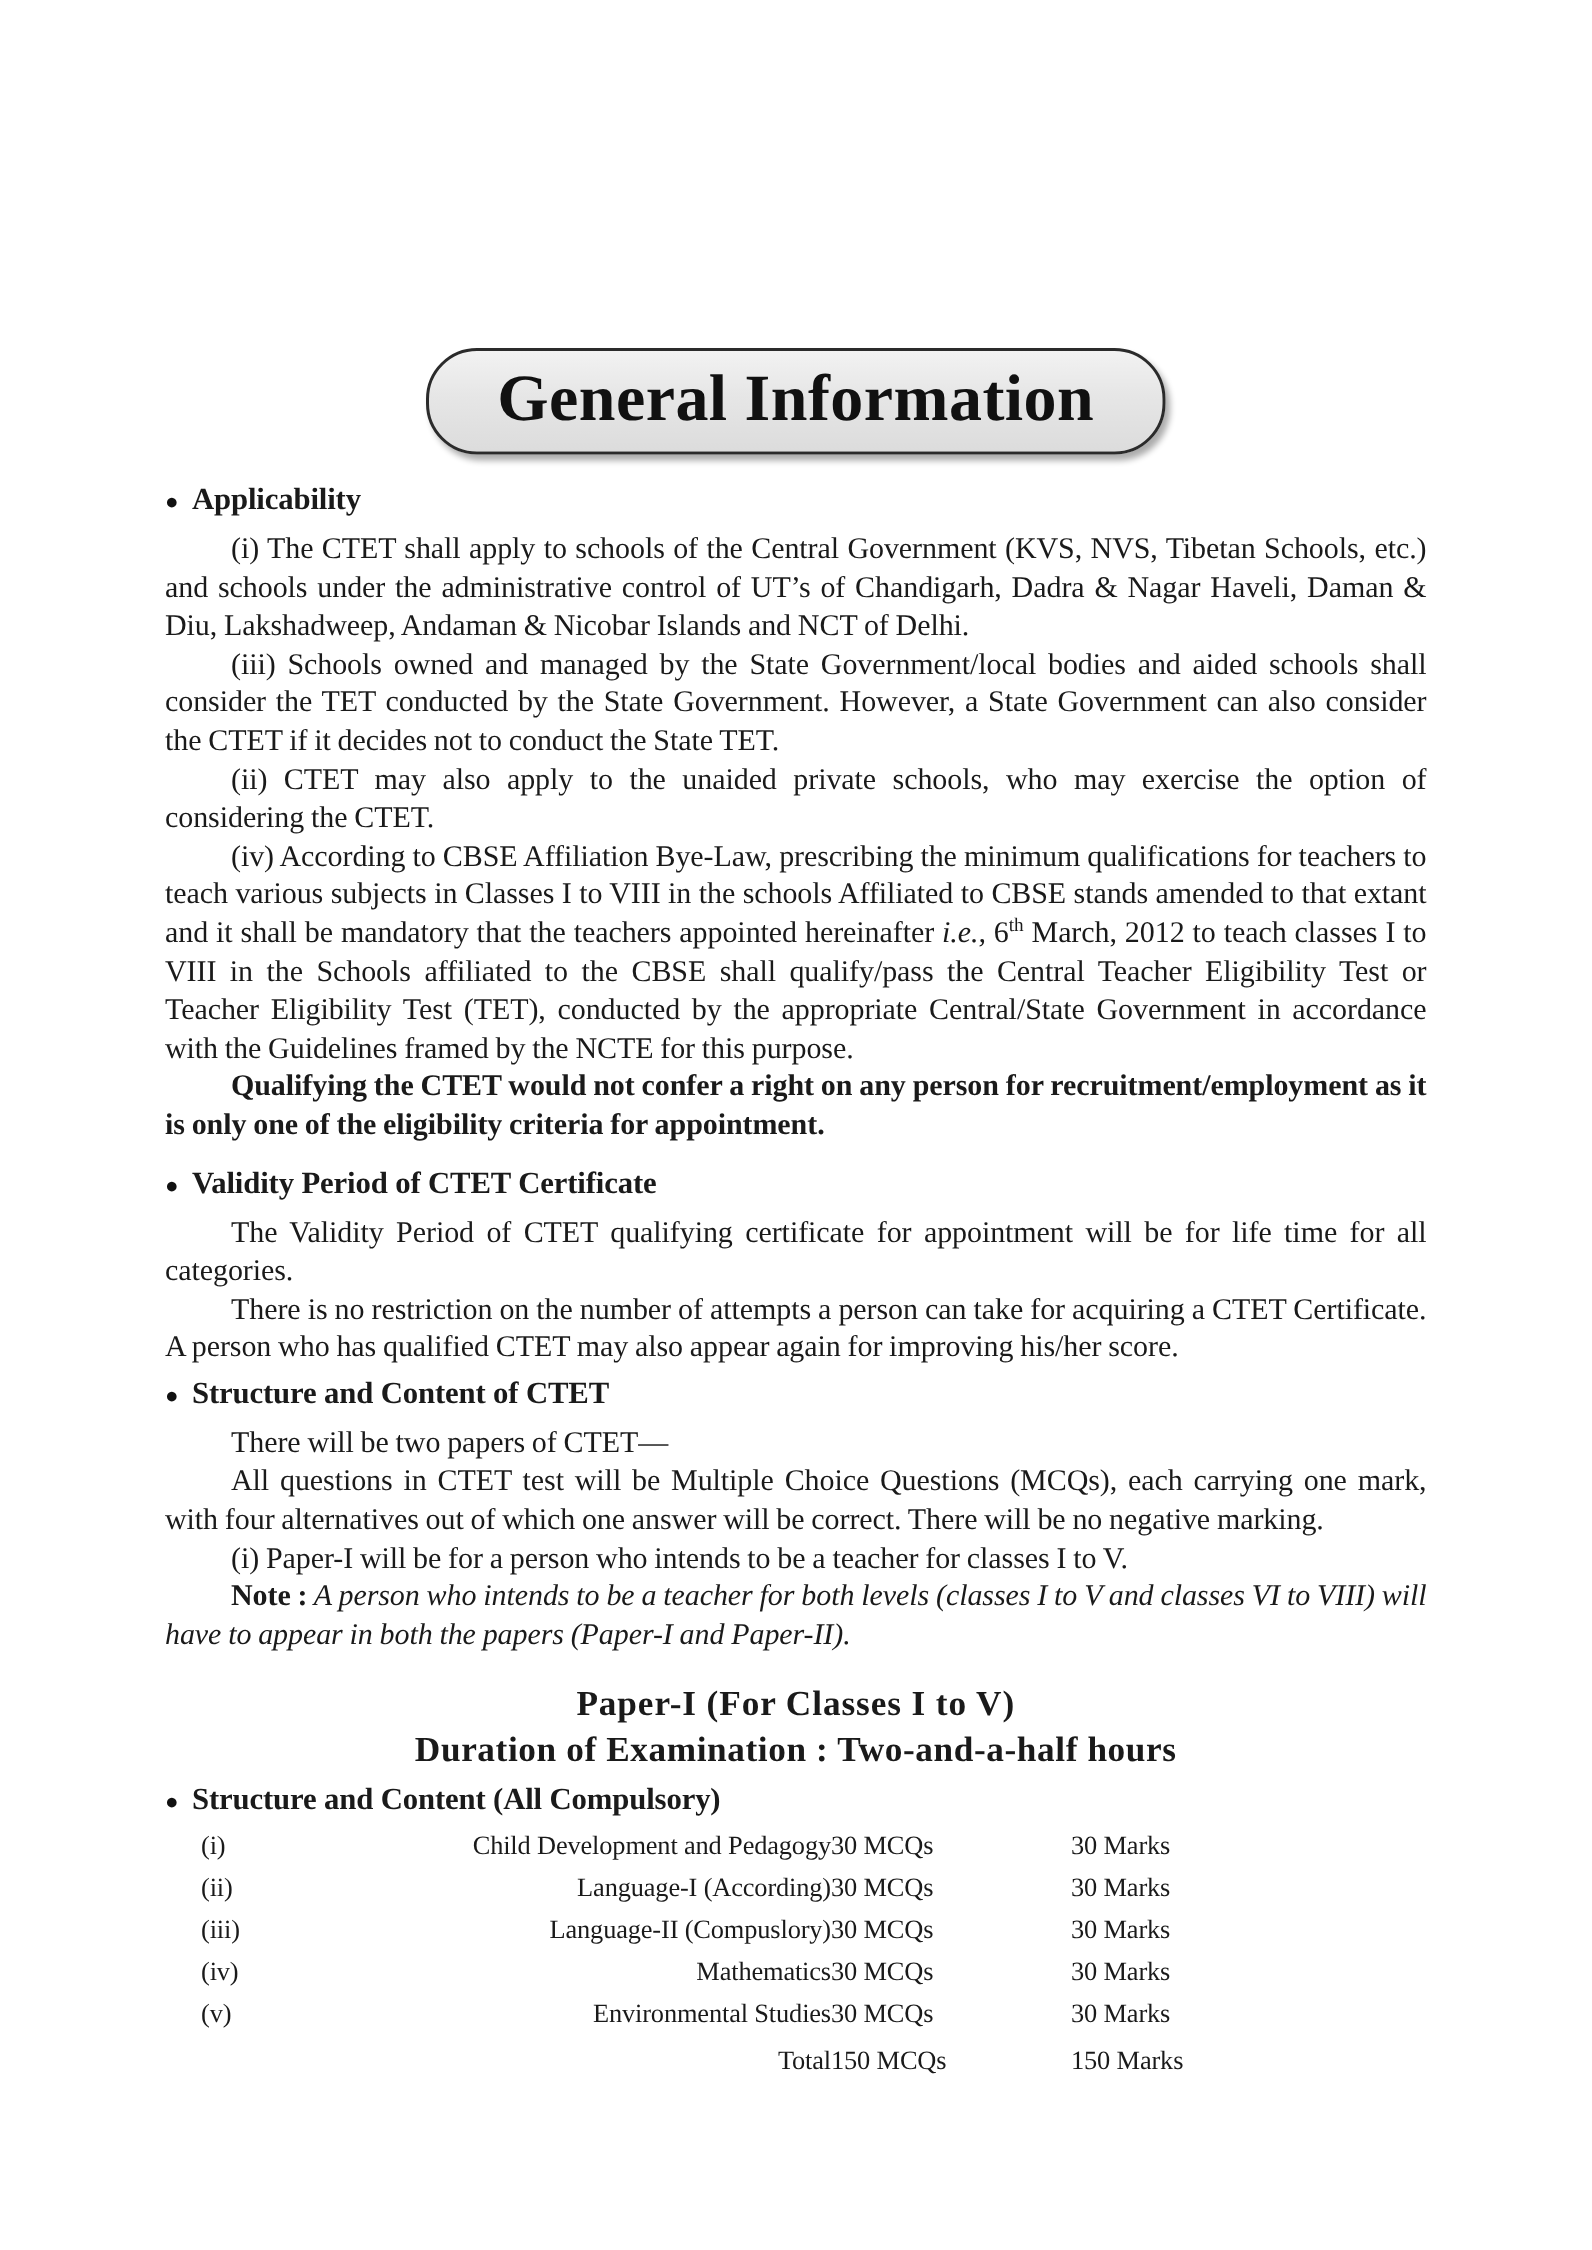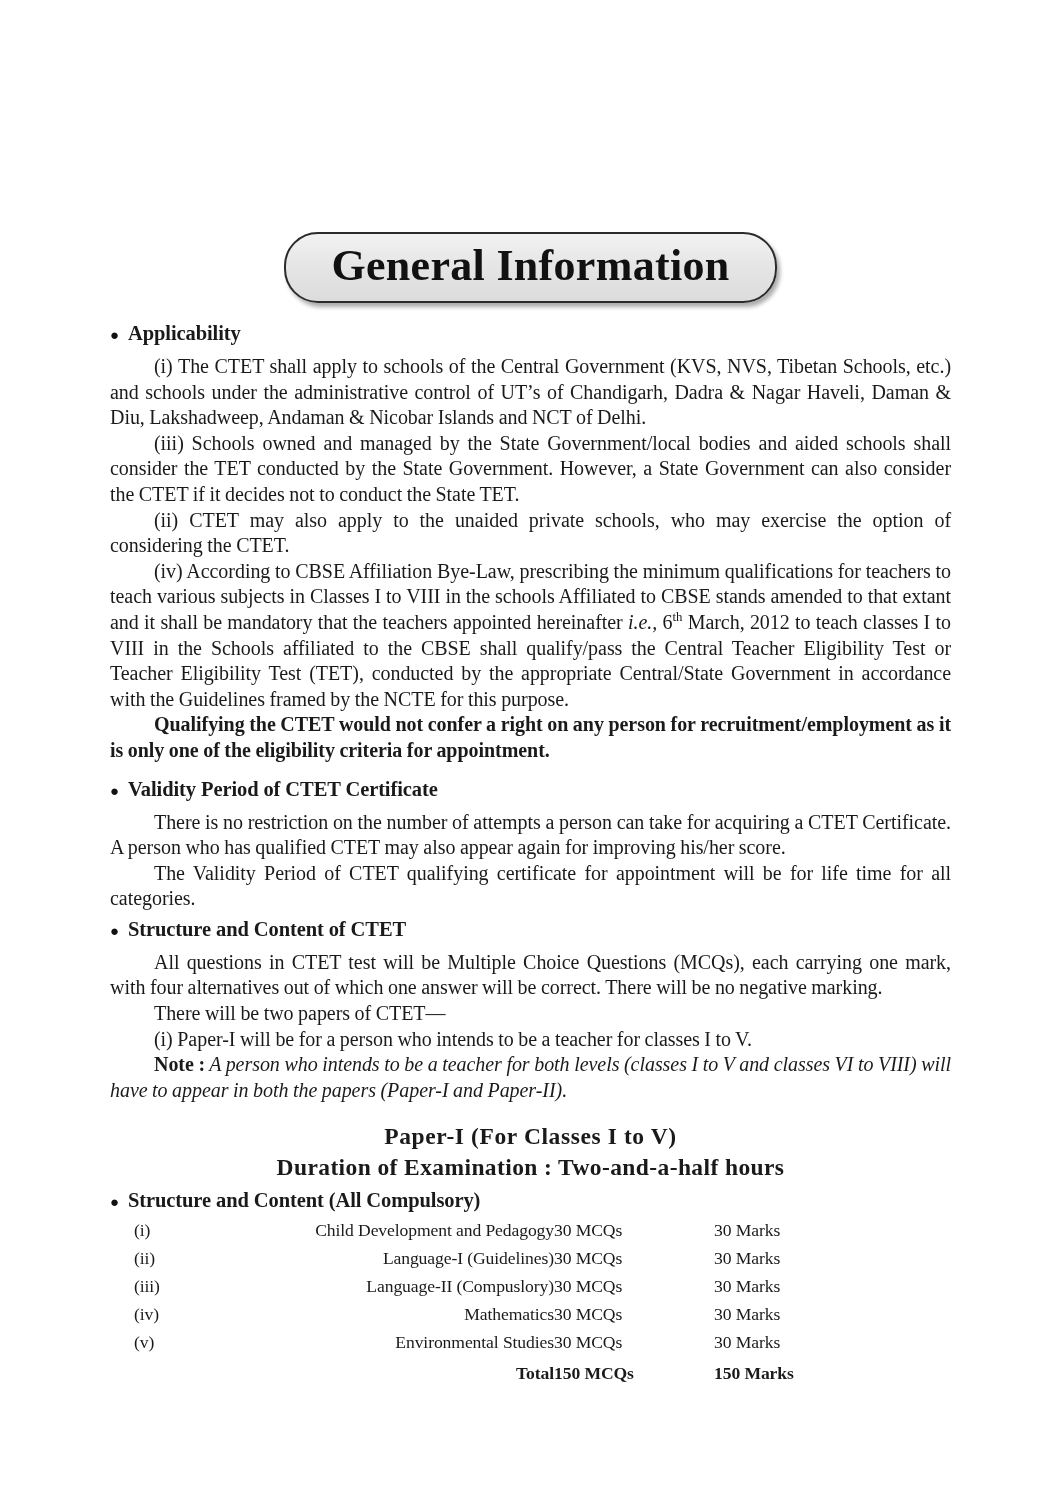--- a/index.html
+++ b/index.html
@@ -121,21 +121,21 @@
   table.structure td {
     padding: 2px 0 5px 0;
     vertical-align: baseline;
     white-space: nowrap;
     letter-spacing: -0.1px;
   }
   td.c-num   { width: 34px; }
   td.c-name  { width: 386px; padding-right: 8px; text-align: right; }
   td.c-mcq   { width: 160px; }
   td.c-marks { width: 160px; }
-  tr.total-row td { font-weight: bold; padding-top: 5px; }
+  tr.total-row td { font-weight: normal; padding-top: 5px; }
   tr.total-row td.c-name { padding-left: 0; }
 </style>
 </head>
 <body>
 
 <div class="page">
 
   <div class="title-wrap">
     <div class="title-box">
       <div class="title-text">General Information</div>
@@ -159,33 +159,33 @@
     <p class="para bold">Qualifying the CTET would not confer a right on any person for recruitment/employment as it is only one of the eligibility criteria for appointment.</p>
 
     <div class="gap-a"></div>
 
     <div class="sec-head">
       <span class="bullet">●</span>
       <span class="htxt">Validity Period of CTET Certificate</span>
     </div>
     <div class="gap-c"></div>
 
+    <p class="para">The Validity Period of CTET qualifying certificate for appointment will be for life time for all categories.</p>
     <p class="para">There is no restriction on the number of attempts a person can take for acquiring a CTET Certificate. A person who has qualified CTET may also appear again for improving his/her score.</p>
-    <p class="para">The Validity Period of CTET qualifying certificate for appointment will be for life time for all categories.</p>
 
     <div class="gap-e"></div>
 
     <div class="sec-head">
       <span class="bullet">●</span>
       <span class="htxt">Structure and Content of CTET</span>
     </div>
     <div class="gap-c"></div>
 
+    <p class="para">There will be two papers of CTET—</p>
     <p class="para">All questions in CTET test will be Multiple Choice Questions (MCQs), each carrying one mark, with four alternatives out of which one answer will be correct. There will be no negative marking.</p>
-    <p class="para">There will be two papers of CTET—</p>
     <p class="para">(i) Paper-I will be for a person who intends to be a teacher for classes I to V.</p>
 
     <p class="para ital"><span class="b" style="font-style:normal;">Note :</span><span> A person who intends to be a teacher for both levels (classes I to V and classes VI to VIII) will have to appear in both the papers (Paper-I and Paper-II).</span></p>
 
     <div class="gap-d"></div>
 
     <div class="paper-heads">
       <div class="ph">Paper-I (For Classes I to V)</div>
       <div class="ph sub">Duration of Examination : Two-and-a-half hours</div>
     </div>
@@ -201,21 +201,21 @@
     <table class="structure">
       <tbody>
         <tr>
           <td class="c-num">(i)</td>
           <td class="c-name">Child Development and Pedagogy</td>
           <td class="c-mcq">30 MCQs</td>
           <td class="c-marks">30 Marks</td>
         </tr>
         <tr>
           <td class="c-num">(ii)</td>
-          <td class="c-name">Language-I (Guidelines)</td>
+          <td class="c-name">Language-I (According)</td>
           <td class="c-mcq">30 MCQs</td>
           <td class="c-marks">30 Marks</td>
         </tr>
         <tr>
           <td class="c-num">(iii)</td>
           <td class="c-name">Language-II (Compuslory)</td>
           <td class="c-mcq">30 MCQs</td>
           <td class="c-marks">30 Marks</td>
         </tr>
         <tr>

